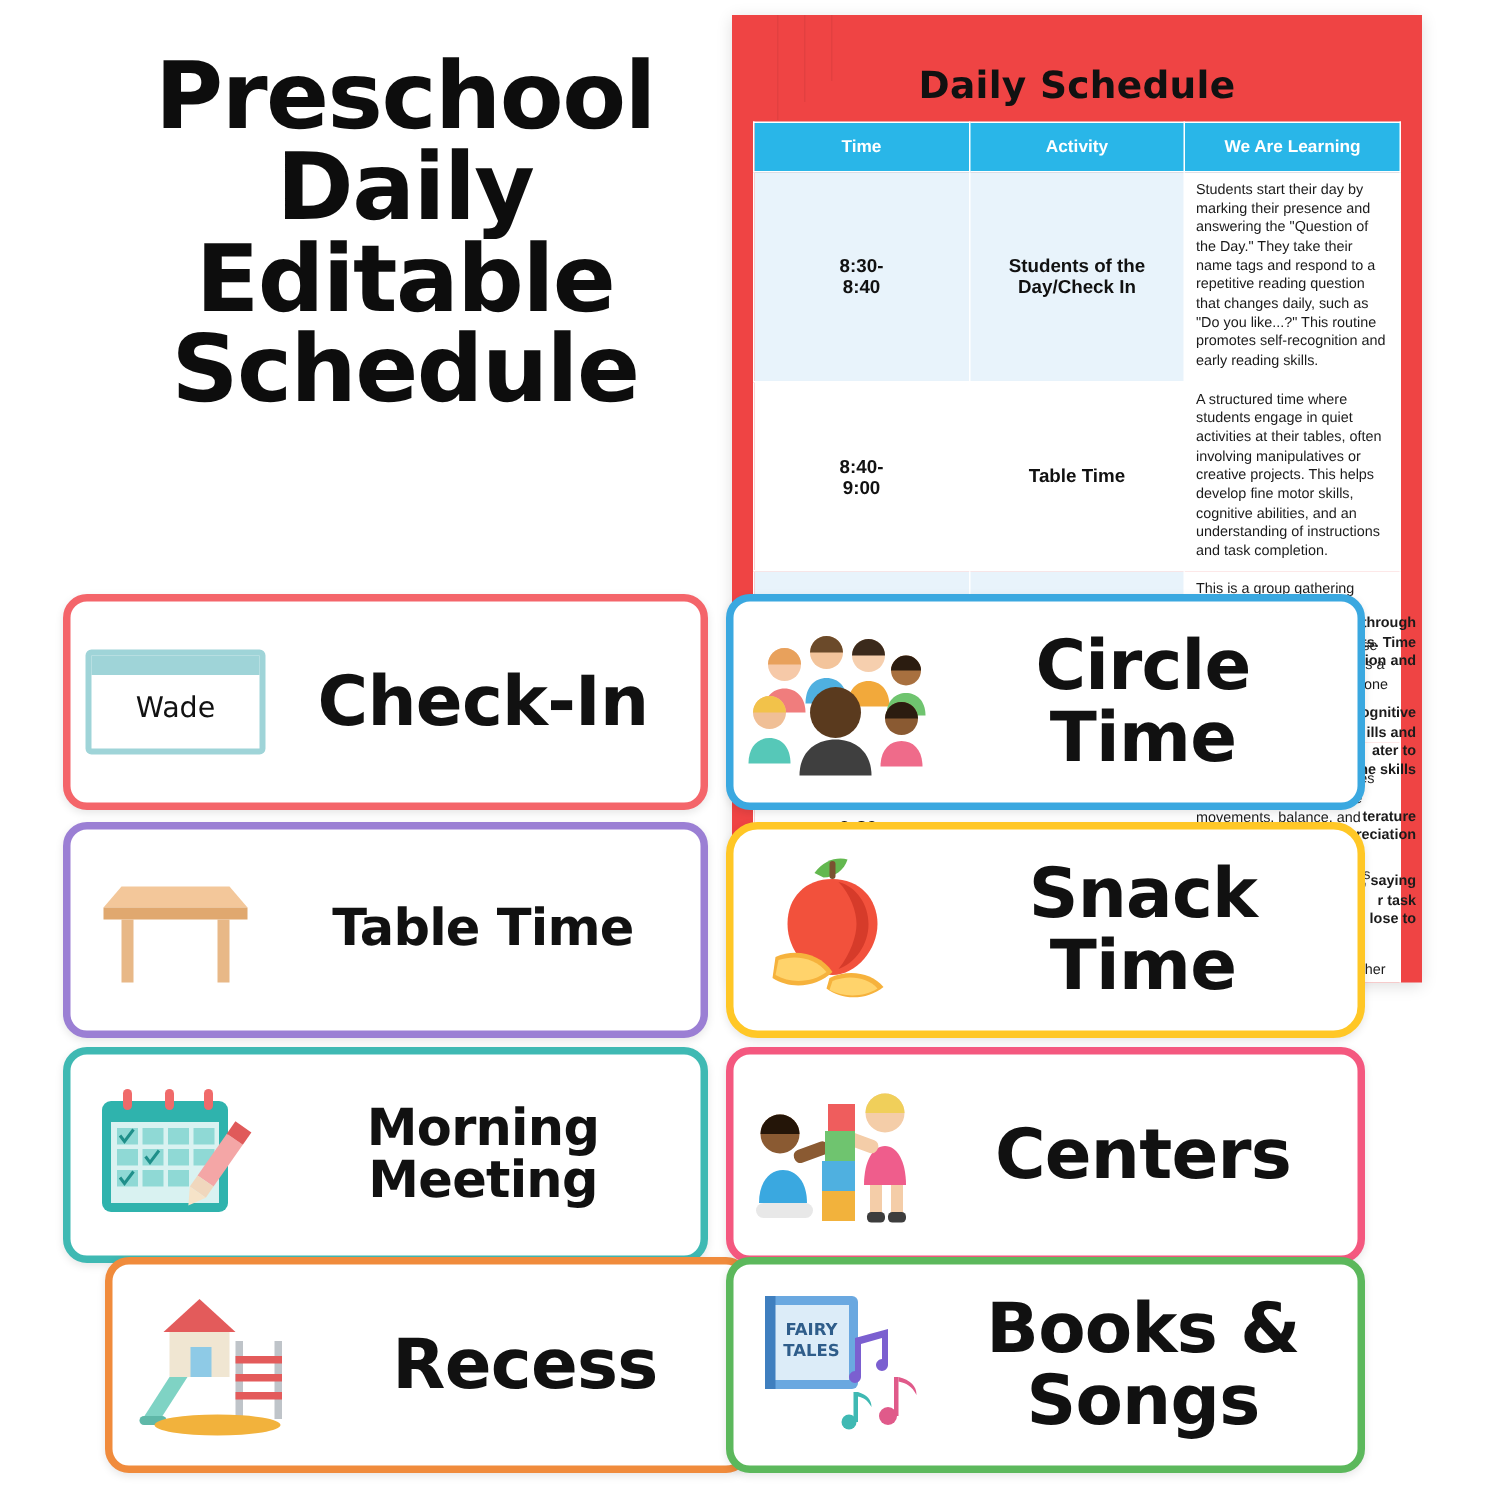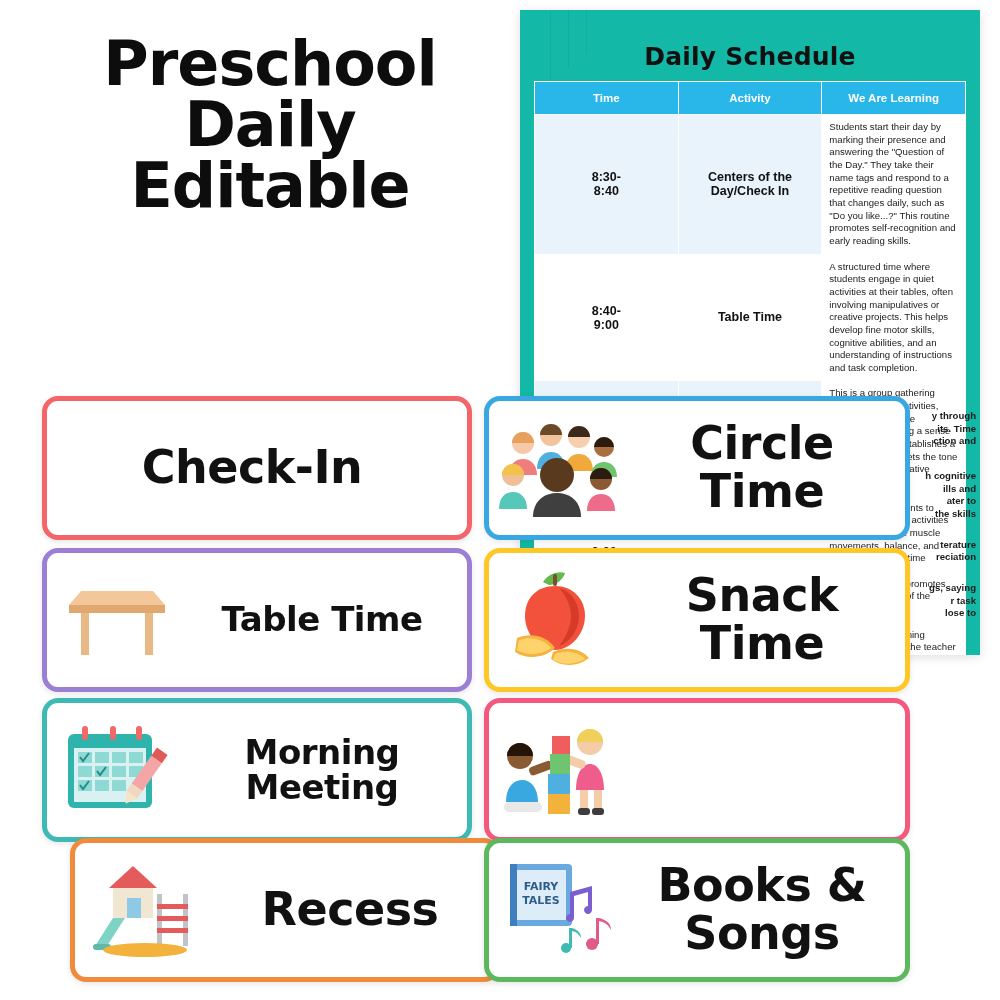--- a/index.html
+++ b/index.html
@@ -28,25 +28,25 @@
     font-weight: 700;
     font-size: 62px;
     line-height: 0.98;
     letter-spacing: -1px;
     color: #0d0d0d;
   }
 
   
   #sheet {
     position: absolute;
-    left: 520px;
+    left: 488px;
     top: 10px;
     width: 460px;
     height: 645px;
-    background: #14b8a6;
+    background: #ef4444;
     box-shadow: 0 2px 10px rgba(0,0,0,0.13);
     overflow: hidden;
   }
   #sheet-title {
     text-align: center;
     font-family: "DejaVu Sans", sans-serif;
     font-weight: 700;
     font-size: 25px;
     color: #111;
     padding-top: 32px;
@@ -155,41 +155,42 @@
     margin-top: 8px;
   }
 </style>
 </head>
 <body>
 
 <div id="title-block">
   <div class="line">Preschool</div>
   <div class="line">Daily</div>
   <div class="line">Editable</div>
+  <div class="line">Schedule</div>
 </div>
 
 <div id="sheet">
   <div class="paper-line" style="left:30px;top:0;width:1px;height:70px;"></div>
   <div class="paper-line" style="left:48px;top:0;width:1px;height:58px;"></div>
   <div class="paper-line" style="left:66px;top:0;width:1px;height:44px;"></div>
 
   <div id="sheet-title">Daily Schedule</div>
 
   <table class="sched">
     <thead>
       <tr>
         <th>Time</th>
         <th>Activity</th>
         <th>We Are Learning</th>
       </tr>
     </thead>
     <tbody>
       <tr class="r-odd">
         <td class="c-time">8:30-<br>8:40</td>
-        <td class="c-act">Centers of the Day/Check In</td>
+        <td class="c-act">Students of the Day/Check In</td>
         <td class="c-desc">Students start their day by marking their presence and answering the "Question of the Day." They take their name tags and respond to a repetitive reading question that changes daily, such as "Do you like...?" This routine promotes self-recognition and early reading skills.</td>
       </tr>
       <tr class="r-even">
         <td class="c-time">8:40-<br>9:00</td>
         <td class="c-act">Table Time</td>
         <td class="c-desc">A structured time where students engage in quiet activities at their tables, often involving manipulatives or creative projects. This helps develop fine motor skills, cognitive abilities, and an understanding of instructions and task completion.</td>
       </tr>
       <tr class="r-odd">
         <td class="c-time">9:00-<br>9:15</td>
         <td class="c-act">Morning Meeting</td>
@@ -221,20 +222,25 @@
     <div>terature</div>
     <div>reciation</div>
     <div style="height:18px;"></div>
     <div>gs, saying</div>
     <div>r task</div>
     <div>lose to</div>
   </div>
 </div>
 
 <div class="card" style="left:42px;top:396px;width:420px;height:134px;border-color:#f4656a;">
+  <div class="art">
+    <div class="nametag">
+        <span>Wade</span>
+      </div>
+  </div>
   <div class="label">Check-In</div>
 </div>
 
 <div class="card small-label" style="left:42px;top:548px;width:420px;height:134px;border-color:#9b7fd4;">
   <div class="art">
     <svg width="120" height="86" viewBox="0 0 120 86">
       <polygon points="12,28 108,28 96,14 24,14" fill="#f3c79a"></polygon>
       <rect x="12" y="28" width="96" height="8" fill="#e0a86f"></rect>
       <rect x="24" y="36" width="8" height="42" fill="#e8b887"></rect>
       <rect x="88" y="36" width="8" height="42" fill="#e8b887"></rect>
@@ -337,21 +343,21 @@
         <path d="M98 98c0-11 6-17 14-17s14 6 14 17z" fill="#ef6b8a"></path>
       </g>
 
       <circle cx="68" cy="62" r="17" fill="#5a3a1e"></circle>
       <path d="M44 104c0-15 10-24 24-24s24 9 24 24z" fill="#3f3f3f"></path>
     </svg>
   </div>
   <div class="label">Circle<br>Time</div>
 </div>
 
-<div class="card" style="left:484px;top:548px;width:416px;height:134px;border-color:#ffc726;">
+<div class="card" style="left:484px;top:548px;width:416px;height:134px;border-color:#ffc726;border-radius:21px;">
   <div class="art">
     <svg width="120" height="104" viewBox="0 0 120 104">
       <path d="M44 14c6-9 16-11 22-9-2 7-9 12-16 12z" fill="#63b84f"></path>
       <rect x="54" y="6" width="4" height="12" rx="2" fill="#7a5230"></rect>
       <path d="M56 18c18 0 30 13 30 30s-14 34-30 34S26 66 26 48 38 18 56 18z" fill="#f2513c"></path>
       <path d="M60 20c12 3 20 15 20 28 0 14-9 26-20 30 8-10 12-22 12-30s-4-20-12-28z" fill="#d63b2a"></path>
 
       <path d="M18 70c14-6 30-2 38 10-10 10-28 12-40 4z" fill="#f6b23c"></path>
       <path d="M20 72c12-4 25-1 32 8-9 7-24 8-34 2z" fill="#ffd36b"></path>
       <path d="M54 84c12-6 28-4 36 6-11 9-28 9-38 1z" fill="#f6b23c"></path>
@@ -379,20 +385,21 @@
       <rect x="84" y="92" width="12" height="7" rx="3" fill="#3d3d3d"></rect>
       <rect x="98" y="92" width="12" height="7" rx="3" fill="#3d3d3d"></rect>
       <rect x="72" y="38" width="22" height="9" rx="4" fill="#f4cda8" transform="rotate(20 72 38)"></rect>
 
       <rect x="54" y="78" width="22" height="20" fill="#f2b23c"></rect>
       <rect x="54" y="58" width="22" height="20" fill="#4fb0e0"></rect>
       <rect x="56" y="38" width="20" height="20" fill="#6fc46f"></rect>
       <rect x="58" y="20" width="18" height="18" fill="#ef5d5d"></rect>
     </svg>
   </div>
+  <div class="label">Centers</div>
 </div>
 
 <div class="card" style="left:484px;top:838px;width:416px;height:134px;border-color:#5cb85c;">
   <div class="art">
     <svg width="130" height="108" viewBox="0 0 130 108">
       <rect x="16" y="8" width="62" height="62" rx="4" fill="#6aa8e0"></rect>
       <rect x="22" y="14" width="50" height="50" fill="#dcecf8"></rect>
       <text x="47" y="34" font-family="DejaVu Sans, sans-serif" font-size="11" font-weight="700" fill="#2f5d8a" text-anchor="middle">FAIRY</text>
       <text x="47" y="48" font-family="DejaVu Sans, sans-serif" font-size="11" font-weight="700" fill="#2f5d8a" text-anchor="middle">TALES</text>
       <rect x="16" y="8" width="7" height="62" fill="#3f7fbf"></rect>

